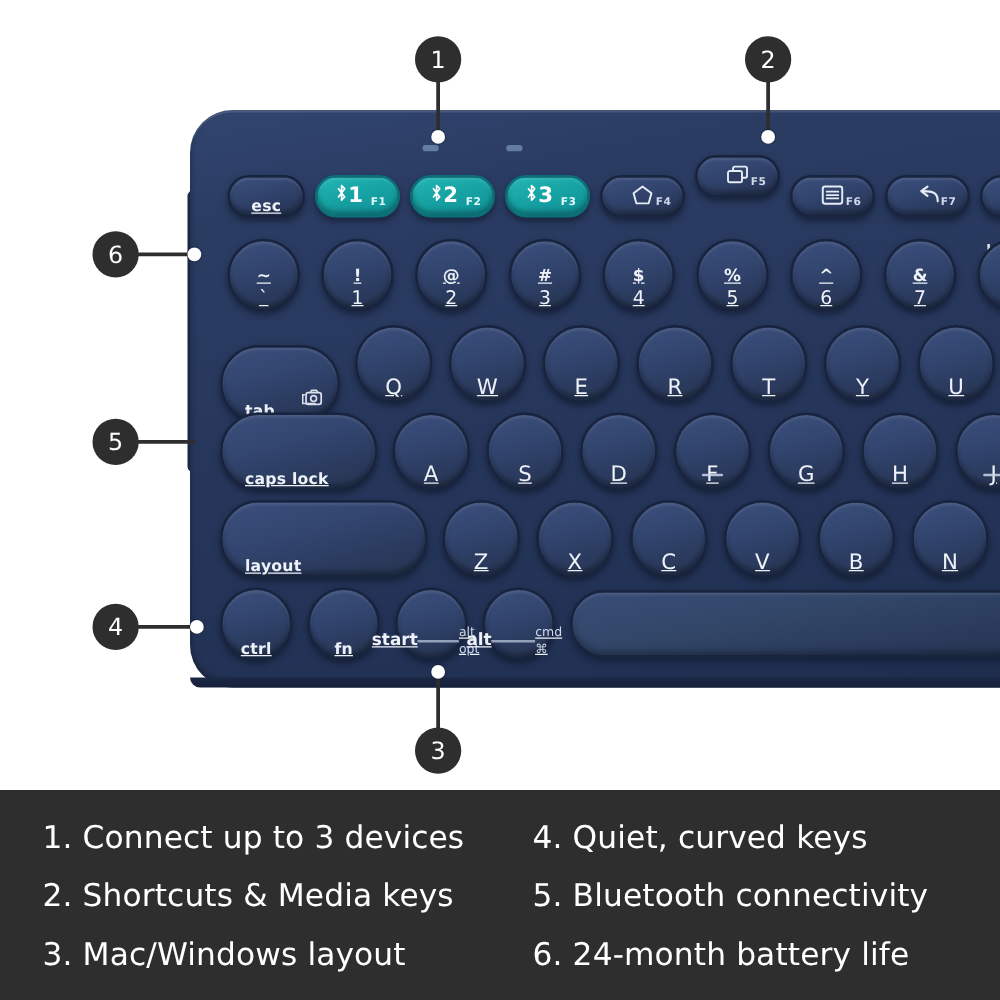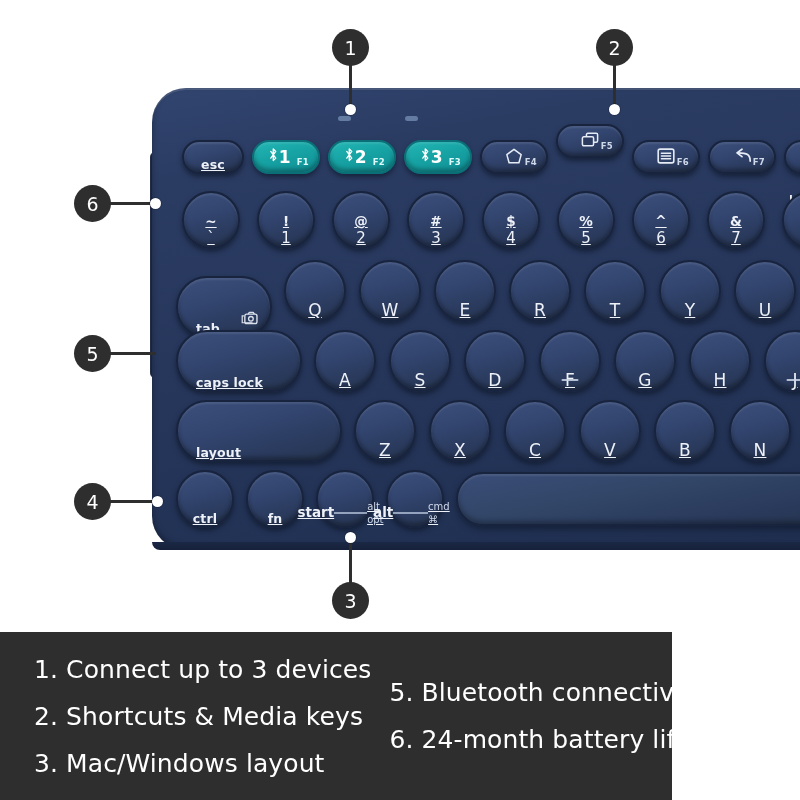--- a/index.html
+++ b/index.html
@@ -155,21 +155,21 @@
   .lead.h{height:3px;}
   .lead.v{width:3px;}
   .dot{
     position:absolute;width:11px;height:11px;border-radius:50%;
     background:#ffffff;z-index:7;
     box-shadow:0 0 0 1px rgba(0,0,0,.18);
   }
 
   
   .caption{
-    position:absolute;left:0;top:632px;width:672px;height:168px;
+    position:absolute;left:0;top:632px;width:800px;height:168px;
     background:#2e2e2e;
     display:flex;
   }
   .capcol{
     flex:1;display:flex;flex-direction:column;justify-content:center;
     padding-left:34px;box-sizing:border-box;gap:18px;
   }
   .capcol.right{padding-left:18px;}
   .capline{
     color:#ffffff;font-size:25px;font-weight:400;letter-spacing:.1px;
@@ -445,18 +445,19 @@
   <div class="dot" style="left:150px;top:198px;"></div>
   <div class="badge" style="left:74px;top:185px;">6</div>
 
   <div class="caption">
     <div class="capcol">
       <div class="capline">1. Connect up to 3 devices</div>
       <div class="capline">2. Shortcuts &amp; Media keys</div>
       <div class="capline">3. Mac/Windows layout</div>
     </div>
     <div class="capcol right">
+      <div class="capline">4. Quiet, curved keys</div>
       <div class="capline">5. Bluetooth connectivity</div>
       <div class="capline">6. 24-month battery life</div>
     </div>
   </div>
 
 </div>
 
 </body></html>

